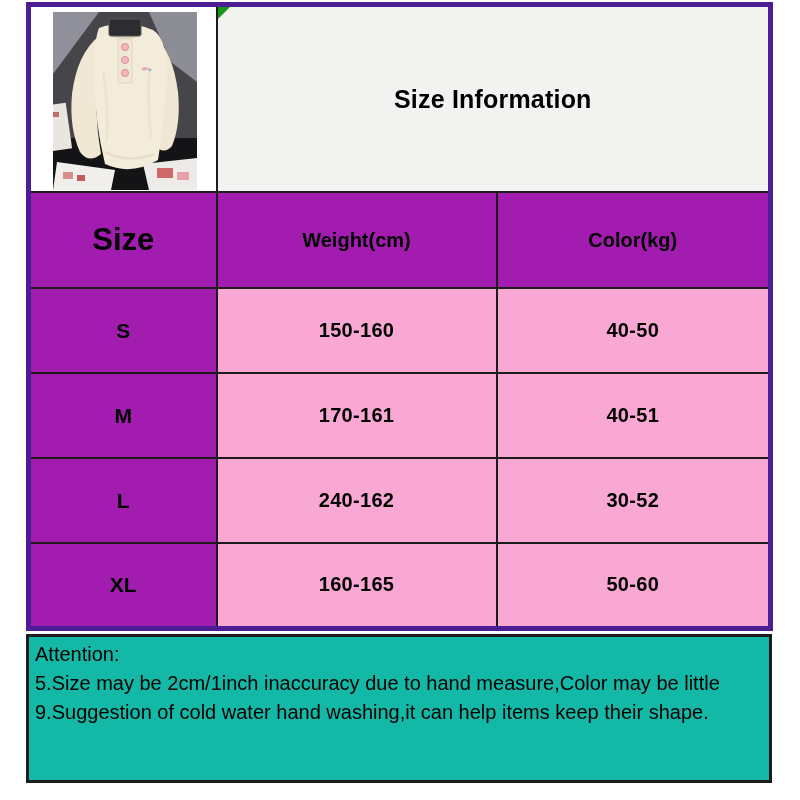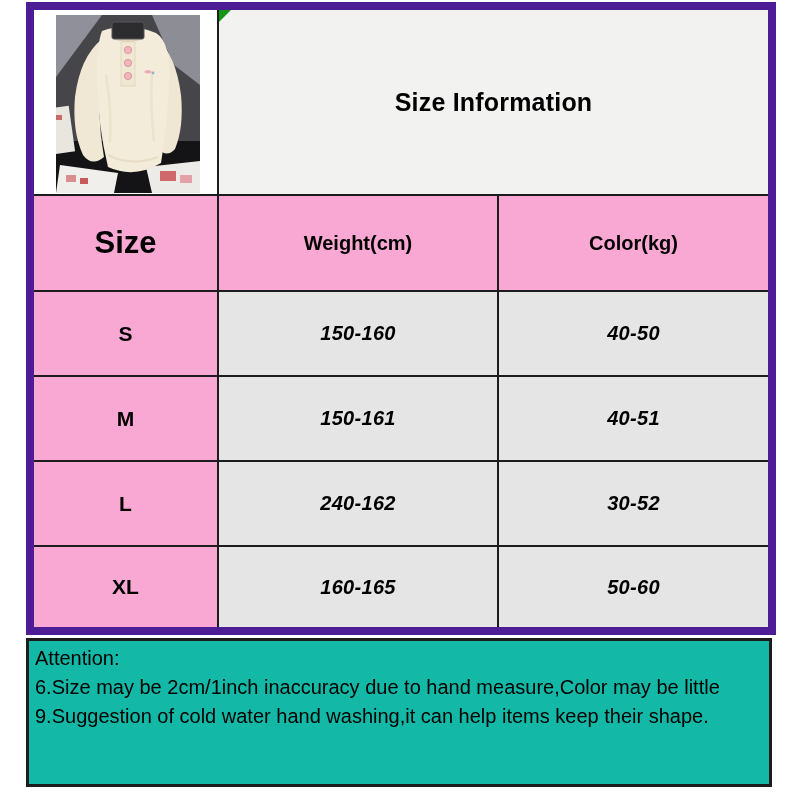--- a/index.html
+++ b/index.html
@@ -1,31 +1,31 @@
 <!DOCTYPE html>
 <html><head>
 <meta charset="utf-8">
 <style>
   html,body{margin:0;padding:0;background:#ffffff;width:800px;height:800px;overflow:hidden;}
   body{font-family:"Liberation Sans","DejaVu Sans",sans-serif;color:#000;}
   .sheet{position:absolute;left:26px;top:2px;width:746px;}
-  table.size-table{border-collapse:collapse;width:682px;table-layout:fixed;border:8px solid #4c1d95;}
+  table.size-table{border-collapse:collapse;width:682px;table-layout:fixed;border:5px solid #4c1d95;}
   table.size-table td{border:2px solid #1c1c1c;text-align:center;vertical-align:middle;overflow:hidden;}
   .col-size{width:188px;}
   .col-height{width:280px;}
   .col-weight{width:274px;}
   .r-img{height:182px;}
   .r-head{height:96px;}
   .r-data{height:85px;}
   .cell-photo{background:#ffffff;vertical-align:top !important;}
   .cell-title{background:#f2f2f1;position:relative;}
   .title-text{font-size:25px;font-weight:bold;letter-spacing:.2px;}
   .tri{position:absolute;top:0;left:0;width:0;height:0;border-top:12px solid #169616;border-right:12px solid transparent;}
-  .cell-gray{background:#f9a8d4;}
-  .cell-light{background:#e5e5e5;font-style:italic;}
+  .cell-gray{background:#a21caf;}
+  .cell-light{background:#f9a8d4;}
   .h-size{font-size:31px;font-weight:bold;}
   .h-col{font-size:20px;font-weight:bold;}
   .v-size{font-size:21px;font-weight:bold;}
   .v-num{font-size:20px;font-weight:bold;letter-spacing:.3px;}
   .photo-wrap{margin:4px 0 0 21px;width:144px;height:178px;display:block;}
   .attention-box{margin-top:3px;border:3px solid #1c1c1c;background:#14b8a6;height:140px;padding:3px 6px 0 6px;box-sizing:content-box;}
   .att-line{font-size:20px;line-height:29px;white-space:nowrap;}
 </style>
 </head>
 <body>
@@ -85,34 +85,34 @@
       <td class="cell-gray h-col">Weight(cm)</td>
       <td class="cell-gray h-col">Color(kg)</td>
     </tr>
     <tr class="r-data">
       <td class="cell-gray v-size">S</td>
       <td class="cell-light v-num">150-160</td>
       <td class="cell-light v-num">40-50</td>
     </tr>
     <tr class="r-data">
       <td class="cell-gray v-size">M</td>
-      <td class="cell-light v-num">150-161</td>
+      <td class="cell-light v-num">170-161</td>
       <td class="cell-light v-num">40-51</td>
     </tr>
     <tr class="r-data">
       <td class="cell-gray v-size">L</td>
       <td class="cell-light v-num">240-162</td>
       <td class="cell-light v-num">30-52</td>
     </tr>
     <tr class="r-data">
       <td class="cell-gray v-size">XL</td>
       <td class="cell-light v-num">160-165</td>
       <td class="cell-light v-num">50-60</td>
     </tr>
   </tbody>
     </table>
 
   <div class="attention-box">
     <div class="att-line">Attention:</div>
-    <div class="att-line">6.Size may be 2cm/1inch inaccuracy due to hand measure,Color may be little</div>
+    <div class="att-line">5.Size may be 2cm/1inch inaccuracy due to hand measure,Color may be little</div>
     <div class="att-line">9.Suggestion of cold water hand washing,it can help items keep their shape.</div>
   </div>
 </div>
 
 </body></html>

